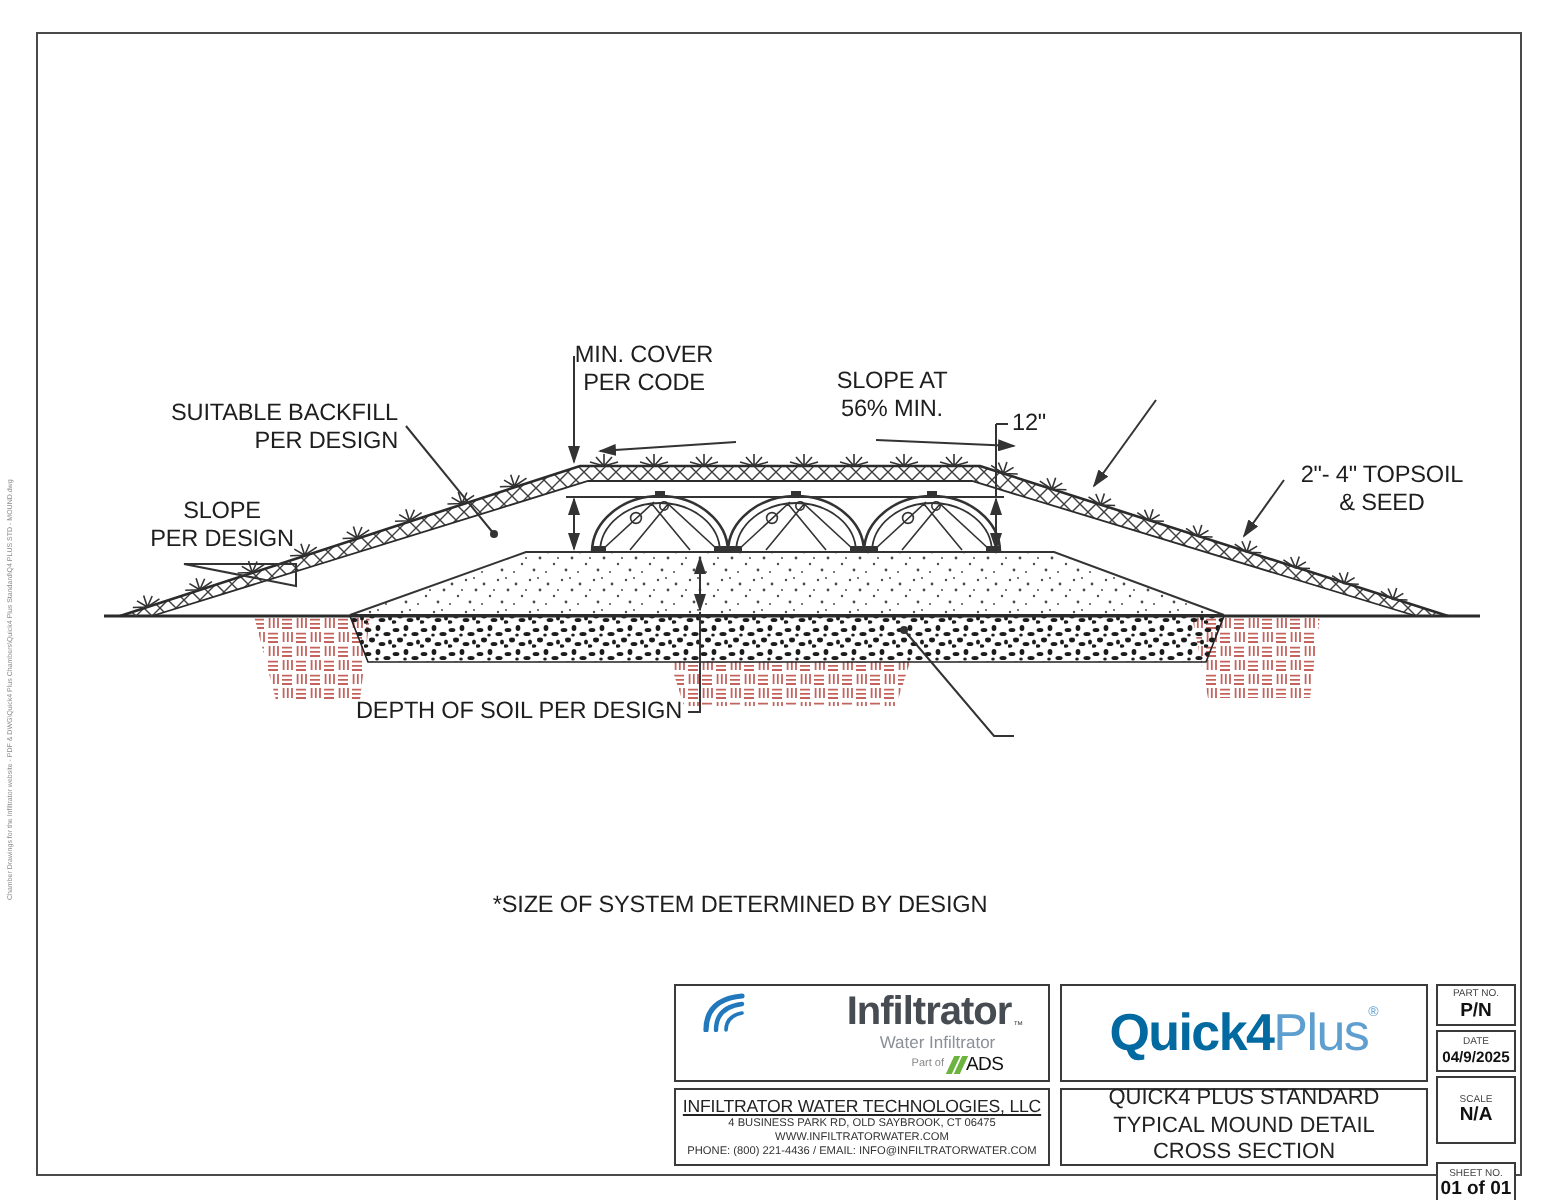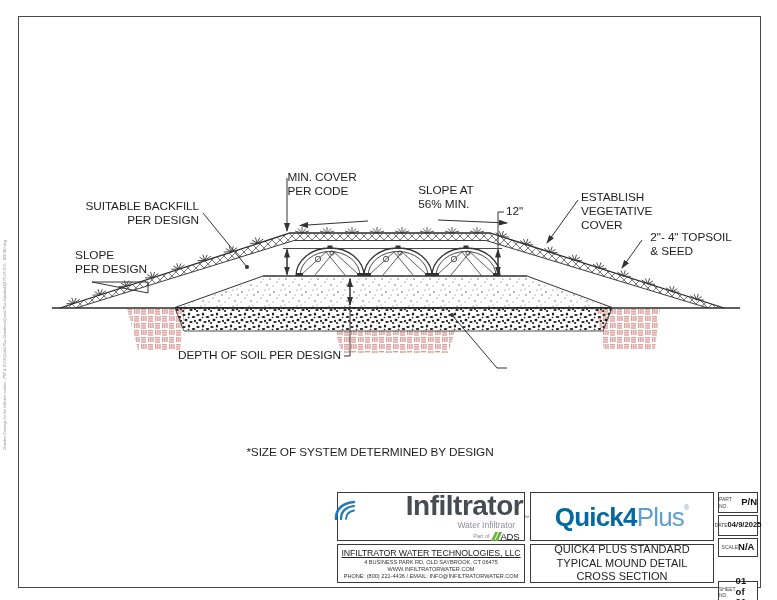--- a/index.html
+++ b/index.html
@@ -1,38 +1,38 @@
 <!DOCTYPE html>
 <html><head>
 <meta charset="utf-8">
 <style>
   html,body{margin:0;padding:0;background:#fff;}
   .sheet{position:relative;width:777px;height:600px;background:#ffffff;font-family:"Liberation Sans",sans-serif;overflow:hidden;}
   .border-rect{position:absolute;left:18px;top:16px;width:743px;height:572px;border:1.5px solid #4a4a4a;box-sizing:border-box;}
   svg.draw{position:absolute;left:0;top:0;width:777px;height:600px;}
   .lbl{position:absolute;font-size:11.8px;line-height:1.18;color:#1e1e1e;white-space:pre-line;letter-spacing:-0.1px;}
-  .ctr{transform:translateX(-50%);}
+  .ctr{transform:translateX(-50%);text-align:center;}
   .ralign{text-align:right;}
   .note{font-size:11.8px;}
   .vnote{position:absolute;left:3px;top:450px;transform:rotate(-90deg);transform-origin:left top;font-size:3.5px;color:#8a8a8a;white-space:nowrap;width:165px;}
   
   .tb-box{position:absolute;border:1.2px solid #3a3a3a;background:#fff;box-sizing:border-box;}
   .tb-logo{left:337px;top:492px;width:188px;height:49px;display:flex;align-items:center;justify-content:center;}
   .tb-addr{left:337px;top:544px;width:188px;height:39px;display:flex;flex-direction:column;align-items:center;justify-content:center;text-align:center;}
   .tb-prod{left:530px;top:492px;width:184px;height:49px;display:flex;align-items:center;justify-content:center;}
   .tb-title{left:530px;top:544px;width:184px;height:39px;display:flex;align-items:center;justify-content:center;text-align:center;font-size:11px;line-height:1.22;color:#222;white-space:pre-line;}
-  .tb-cell{left:718px;width:40px;display:flex;flex-direction:row;align-items:center;justify-content:center;}
+  .tb-cell{left:718px;width:40px;display:flex;flex-direction:column;align-items:center;justify-content:center;text-align:right;}
   .tb-cell .cap{font-size:5px;color:#444;line-height:1.3;}
   .tb-cell .val{font-size:9.5px;font-weight:600;color:#111;line-height:1.1;}
   .tb-cell .val.small{font-size:7.6px;}
   .addr1{font-size:8.8px;color:#222;letter-spacing:-0.1px;text-decoration:underline;}
   .addr2{font-size:5.6px;color:#333;margin-top:1px;}
   .brandwrap{display:flex;flex-direction:column;align-items:center;}
   .brandline{display:flex;align-items:flex-end;}
-  .brandname{font-size:28px;font-weight:bold;color:#474c52;letter-spacing:-0.5px;line-height:1;margin-left:46px;}
+  .brandname{font-size:20px;font-weight:bold;color:#474c52;letter-spacing:-0.5px;line-height:1;margin-left:46px;}
   .brand-tm{font-size:5px;color:#474c52;vertical-align:top;margin-left:1px;}
   .brandsub{font-size:8.5px;color:#8a9096;margin-top:1px;align-self:flex-end;margin-right:14px;line-height:1;}
   .partof{display:flex;align-items:center;align-self:flex-end;margin-right:10px;margin-top:2px;}
   .partof .po{font-size:5.5px;color:#888;margin-right:3px;}
   .ads-sl{display:inline-block;width:2.5px;height:9px;background:#6cb33f;transform:skewX(-25deg);margin-right:1.5px;}
   .ads-tx{font-size:9.5px;font-weight:normal;color:#111;letter-spacing:-0.3px;line-height:1;}
   .q4{font-size:26px;font-weight:bold;color:#0369a1;letter-spacing:-0.8px;line-height:1;text-align:right;}
   .q4p{font-size:26px;font-weight:normal;color:#5f9fd0;letter-spacing:-0.8px;line-height:1;}
   .q4r{font-size:7px;color:#5f9fd0;vertical-align:top;}
 </style>
@@ -175,23 +175,20 @@
       <path d="M642,240 L622,268" marker-end="url(#mA)"></path>
       <polygon points="92,282 148,282 148,293" stroke="#333" fill="none"></polygon>
     </g>
   </svg>
 
   <div class="lbl ctr" style="left:322px;top:171px;">MIN. COVER
 PER CODE</div>
   <div class="lbl ctr" style="left:446px;top:184px;">SLOPE AT
 56% MIN.</div>
   <div class="lbl" style="left:506px;top:205px;">12"</div>
-  <div class="lbl" style="left:581px;top:191px;">ESTABLISH
-VEGETATIVE
-COVER</div>
   <div class="lbl ctr" style="left:691px;top:231px;">2"- 4" TOPSOIL
 &amp; SEED</div>
   <div class="lbl ralign" style="right:578px;top:200px;">SUITABLE BACKFILL
 PER DESIGN</div>
   <div class="lbl ctr" style="left:111px;top:249px;">SLOPE
 PER DESIGN</div>
   <div class="lbl" style="left:178px;top:349px;">DEPTH OF SOIL PER DESIGN</div>
   <div class="lbl ctr note" style="left:370px;top:446px;">*SIZE OF SYSTEM DETERMINED BY DESIGN</div>
 
   <div class="tb-box tb-logo">
@@ -235,21 +232,21 @@
 CROSS SECTION</div>
 
   <div class="tb-box tb-cell" style="top:492px;height:21px;">
     <div class="cap">PART NO.</div>
     <div class="val">P/N</div>
   </div>
   <div class="tb-box tb-cell" style="top:515px;height:21px;">
     <div class="cap">DATE</div>
     <div class="val small">04/9/2025</div>
   </div>
-  <div class="tb-box tb-cell" style="top:538px;height:19px;">
+  <div class="tb-box tb-cell" style="top:538px;height:34px;">
     <div class="cap">SCALE</div>
     <div class="val">N/A</div>
   </div>
   <div class="tb-box tb-cell" style="top:581px;height:22px;">
     <div class="cap">SHEET NO.</div>
     <div class="val">01 of 01</div>
   </div>
 
 </div>
 

